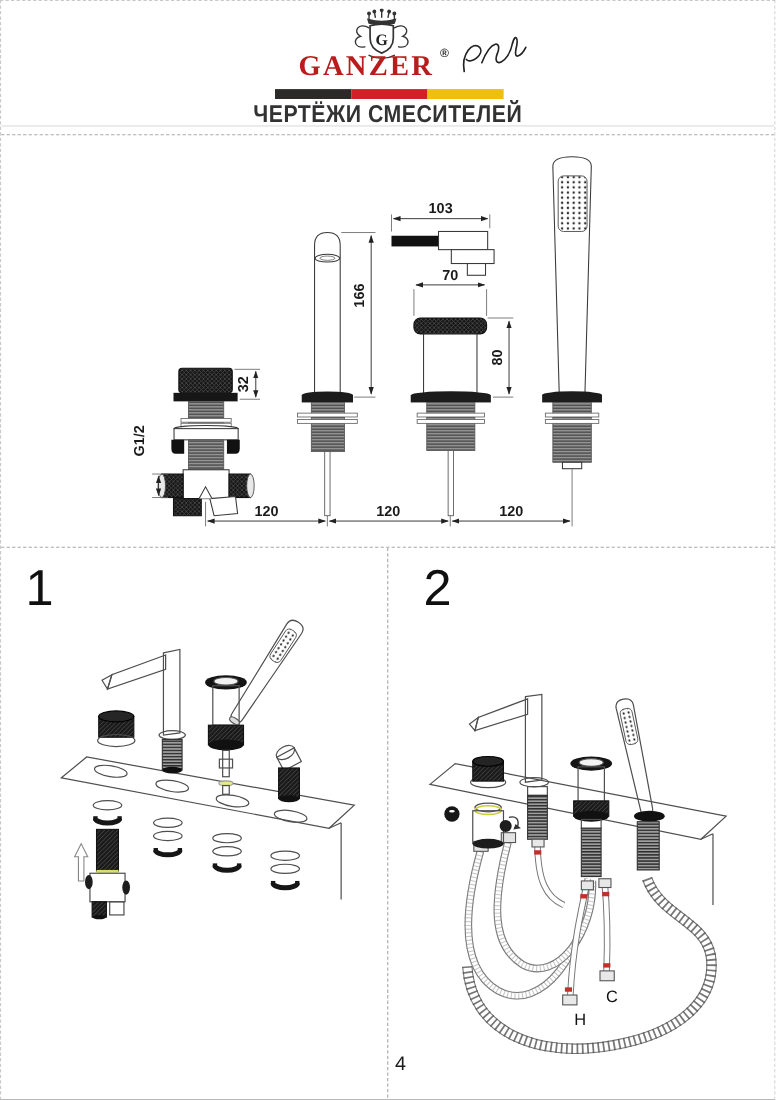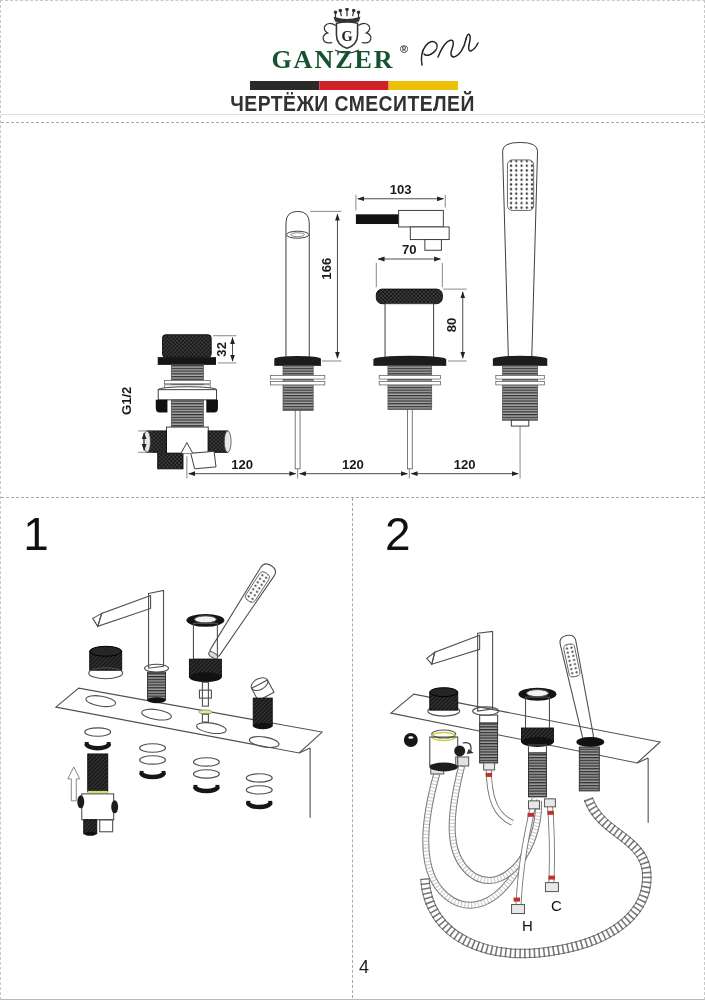--- a/index.html
+++ b/index.html
@@ -7,21 +7,21 @@
     position:relative;width:703px;height:998px;margin:0;
     background:#fff;
     border:1px dashed #c9c9c9;border-bottom:1px solid #b9b9b9;
     font-family:"Liberation Sans",sans-serif;
     overflow:hidden;
   }
   .header{position:absolute;left:0;top:0;width:100%;height:121px;border-bottom:1px dashed #a9a9a9;}
   .header-rule{position:absolute;left:0;top:113px;width:100%;height:0;border-bottom:1px solid #dcdcdc;}
   .crest{position:absolute;left:311px;top:7px;}
   .brand-row{position:absolute;left:232px;top:44px;width:200px;text-align:center;}
-  .brand{font-family:"Liberation Serif",serif;font-weight:700;font-size:26px;letter-spacing:2px;color:#14532d;}
+  .brand{font-family:"Liberation Serif",serif;font-weight:700;font-size:26px;letter-spacing:2px;color:#b91c1c;}
   .rmark{position:absolute;left:399px;top:42px;font-size:11px;color:#2e2d2c;font-weight:700;}
   .signature{position:absolute;left:413px;top:24px;}
   .stripe-svg{position:absolute;left:249px;top:80px;}
   .page-title{
     position:absolute;left:0;top:90px;width:100%;text-align:center;
     font-size:22px;font-weight:600;color:#323232;letter-spacing:0.5px;
     transform:scaleX(0.88);
   }
   .tech{position:absolute;left:0;top:122px;width:703px;height:374px;border-bottom:1px dashed #a9a9a9;}
   .panels{position:absolute;left:0;top:497px;width:703px;height:500px;}

